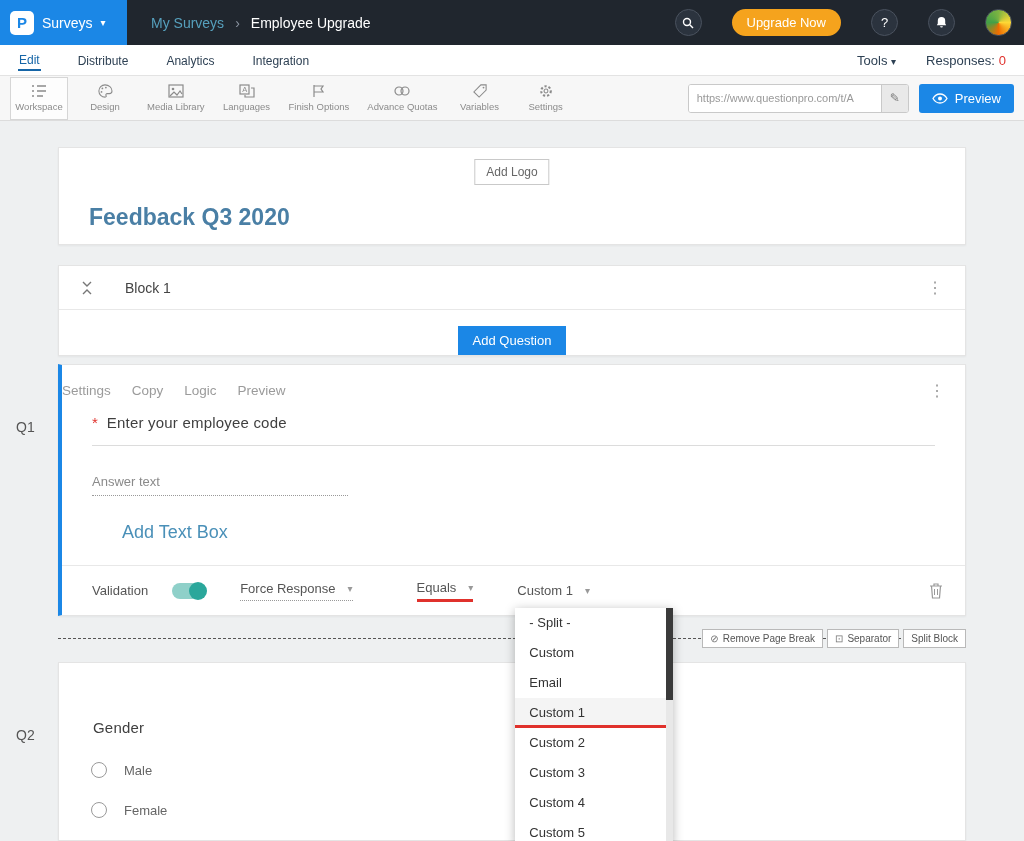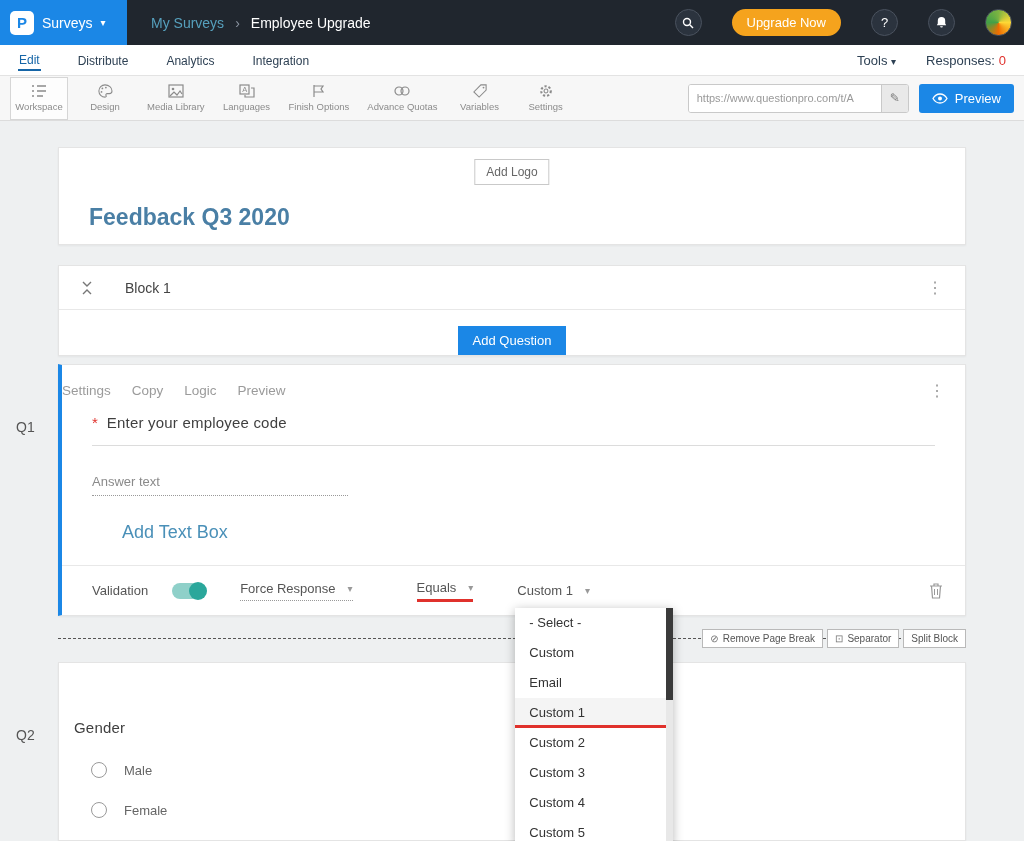--- a/index.html
+++ b/index.html
@@ -105,21 +105,21 @@
 
   
   .pagebreak-zone { width:908px; margin:6px auto 0; position:relative; height:40px; }
   .dashed-line { position:absolute; top:16px; left:0; right:0; border-top:1px dashed #555; }
   .pb-buttons { position:absolute; top:7px; right:0; display:flex; gap:4px; }
   .pb-btn { background:#fff; border:1px solid #b9b9b9; font-size:10px; color:#555; padding:3px 7px;
             display:flex; gap:4px; align-items:center; cursor:pointer; }
   .pb-ico { font-size:10px; color:#777; }
 
   .q2-card { height:179px; overflow:hidden; padding-top:56px; }
-  .q2-title { font-size:15px; color:#3f3f3f; margin-left:15px; margin-bottom:26px; letter-spacing:.2px; }
+  .q2-title { font-size:15px; color:#3f3f3f; margin-left:34px; margin-bottom:26px; letter-spacing:.2px; }
   .radio-row { display:flex; align-items:center; gap:17px; margin:0 0 24px 32px; }
   .radio-circle { width:16px; height:16px; border:1px solid #9a9a9a; border-radius:50%;
                   background:#fff; cursor:pointer; flex:none; }
   .radio-label { font-size:13px; color:#666; }
 
   .gutter-label { position:absolute; left:16px; font-size:14px; color:#555; }
   .gutter-q1 { top:298px; }
   .gutter-q2 { top:606px; }
 </style>
 </head>
@@ -301,21 +301,21 @@
         <span>Equals</span>
         <span class="sel-caret">▾</span>
       </span>
       <span class="sel-custom-wrap">
         <span class="val-select">
           <span>Custom 1</span>
           <span class="sel-caret">▾</span>
         </span>
 
         <div class="dropdown">
-          <div class="dd-item">- Select -</div>
+          <div class="dd-item">- Split -</div>
           <div class="dd-item">Custom</div>
           <div class="dd-item">Email</div>
           <div class="dd-item selected">Custom 1</div>
           <div class="dd-item">Custom 2</div>
           <div class="dd-item">Custom 3</div>
           <div class="dd-item">Custom 4</div>
           <div class="dd-item">Custom 5</div>
           <div class="dd-scrollbar">
             <div class="dd-thumb"></div>
           </div>

